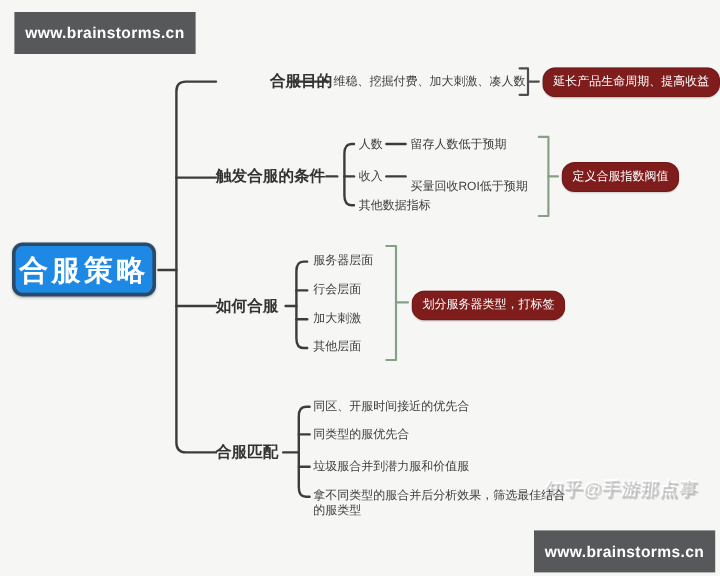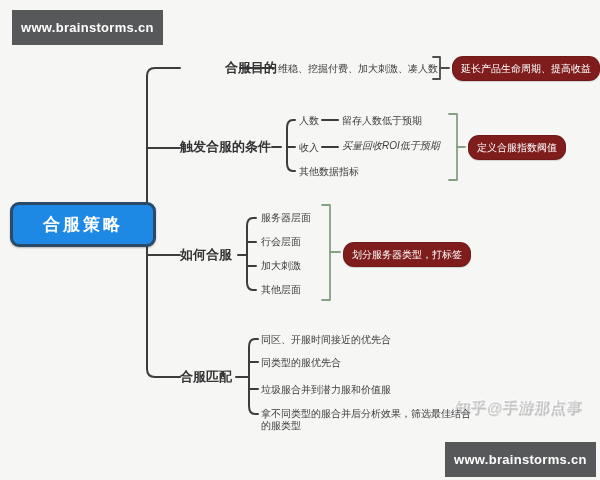--- a/index.html
+++ b/index.html
@@ -7,25 +7,25 @@
     width:600px;height:480px;position:relative;overflow:hidden;
     background:#f6f6f5;
     font-family:"Liberation Sans","DejaVu Sans",sans-serif;
     color:#3c3c3c;
   }
   .abs{position:absolute;}
   svg.connectors{position:absolute;left:0;top:0;width:600px;height:480px;}
 
   
   .root-node{
-    left:10px;top:202px;width:146px;height:45px;
+    left:10px;top:202px;width:120px;height:45px;
     background:#1e88e5;border:3px solid #2a4a68;border-radius:9px;
     box-sizing:border-box;
     display:flex;align-items:center;justify-content:center;
-    color:#ffffff;font-size:17px;font-weight:bold;letter-spacing:3px;
+    color:#ffffff;font-size:24px;font-weight:bold;letter-spacing:3px;
     box-shadow:0 1px 2px rgba(0,0,0,.25);
   }
 
   
   .branch-label{font-size:13px;font-weight:bold;color:#333;line-height:14px;white-space:nowrap;}
 
   
   .leaf{font-size:10px;font-weight:500;color:#3d3d3d;line-height:11px;white-space:nowrap;}
   .leaf.wrap{white-space:normal;line-height:12px;}
 
@@ -103,21 +103,21 @@
 </div>
 
 <div class="abs branch-label" style="left:180px;top:61px;margin-left:45px;">合服目的</div>
 <div class="abs leaf" style="left:278px;top:63px;">维稳、挖掘付费、加大刺激、凑人数</div>
 <div class="abs summary-box" style="left:452px;top:56px;">延长产品生命周期、提高收益</div>
 
 <div class="abs branch-label" style="left:180px;top:140px;">触发合服的条件</div>
 <div class="abs leaf" style="left:299px;top:115px;">人数</div>
 <div class="abs leaf" style="left:342px;top:115px;">留存人数低于预期</div>
 <div class="abs leaf" style="left:299px;top:142px;">收入</div>
-<div class="abs leaf" style="left:342px;top:140px;font-style:italic;">买量回收ROI低于预期</div>
+<div class="abs leaf" style="left:342px;top:150px;">买量回收ROI低于预期</div>
 <div class="abs leaf" style="left:299px;top:166px;">其他数据指标</div>
 <div class="abs summary-box" style="left:468px;top:135px;">定义合服指数阀值</div>
 
 <div class="abs branch-label" style="left:180px;top:248px;">如何合服</div>
 <div class="abs leaf" style="left:261px;top:212px;">服务器层面</div>
 <div class="abs leaf" style="left:261px;top:236px;">行会层面</div>
 <div class="abs leaf" style="left:261px;top:260px;">加大刺激</div>
 <div class="abs leaf" style="left:261px;top:284px;">其他层面</div>
 <div class="abs summary-box" style="left:343px;top:242px;">划分服务器类型，打标签</div>
 

